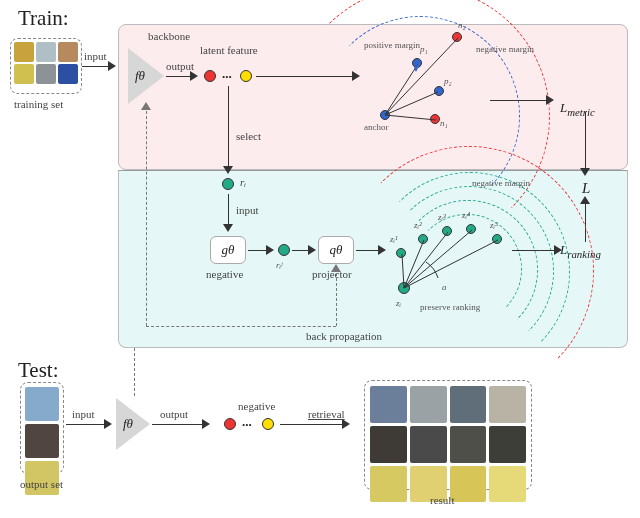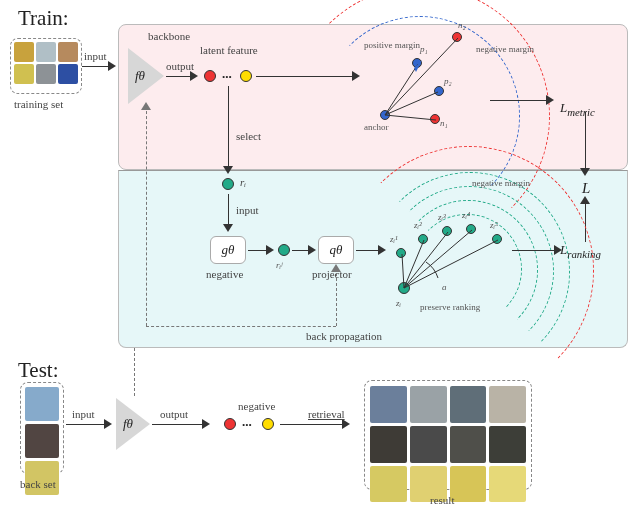--- a/index.html
+++ b/index.html
@@ -250,21 +250,21 @@
 
 <div class="abs section-title" style="left:18px; top:358px;">Test:</div>
 
 <div class="abs dashed-box" style="left:20px; top:382px; width:44px; height:92px;">
   <div class="grid1x3">
     <div class="thumb" style="background:#86aacb"></div>
     <div class="thumb" style="background:#514542"></div>
     <div class="thumb" style="background:#d2c564"></div>
   </div>
 </div>
-<div class="abs lbl-sm" style="left:20px; top:478px;">back set</div>
+<div class="abs lbl-sm" style="left:20px; top:478px;">output set</div>
 
 <div class="abs hline" style="left:66px; top:424px; width:38px;"></div>
 <div class="abs arrow-head-e" style="left:104px; top:419px;"></div>
 <div class="abs lbl-sm" style="left:72px; top:408px;">input</div>
 
 <div class="abs backbone-s" style="left:116px; top:398px;"></div>
 <div class="abs italic" style="left:123px; top:416px;">fθ</div>
 
 <div class="abs vline-dashed" style="left:134px; top:348px; height:48px;"></div>
 

